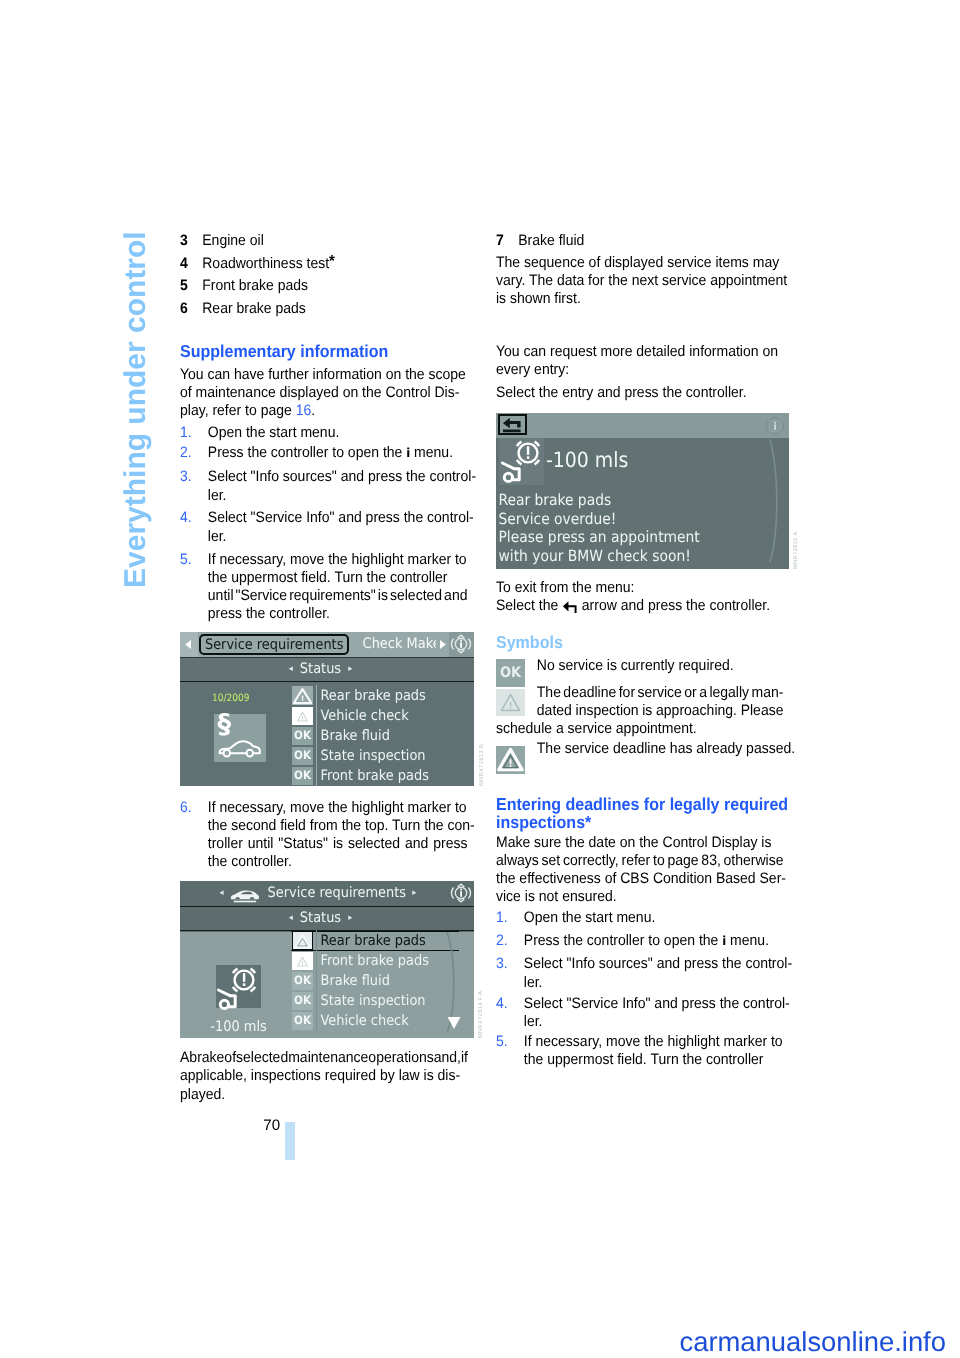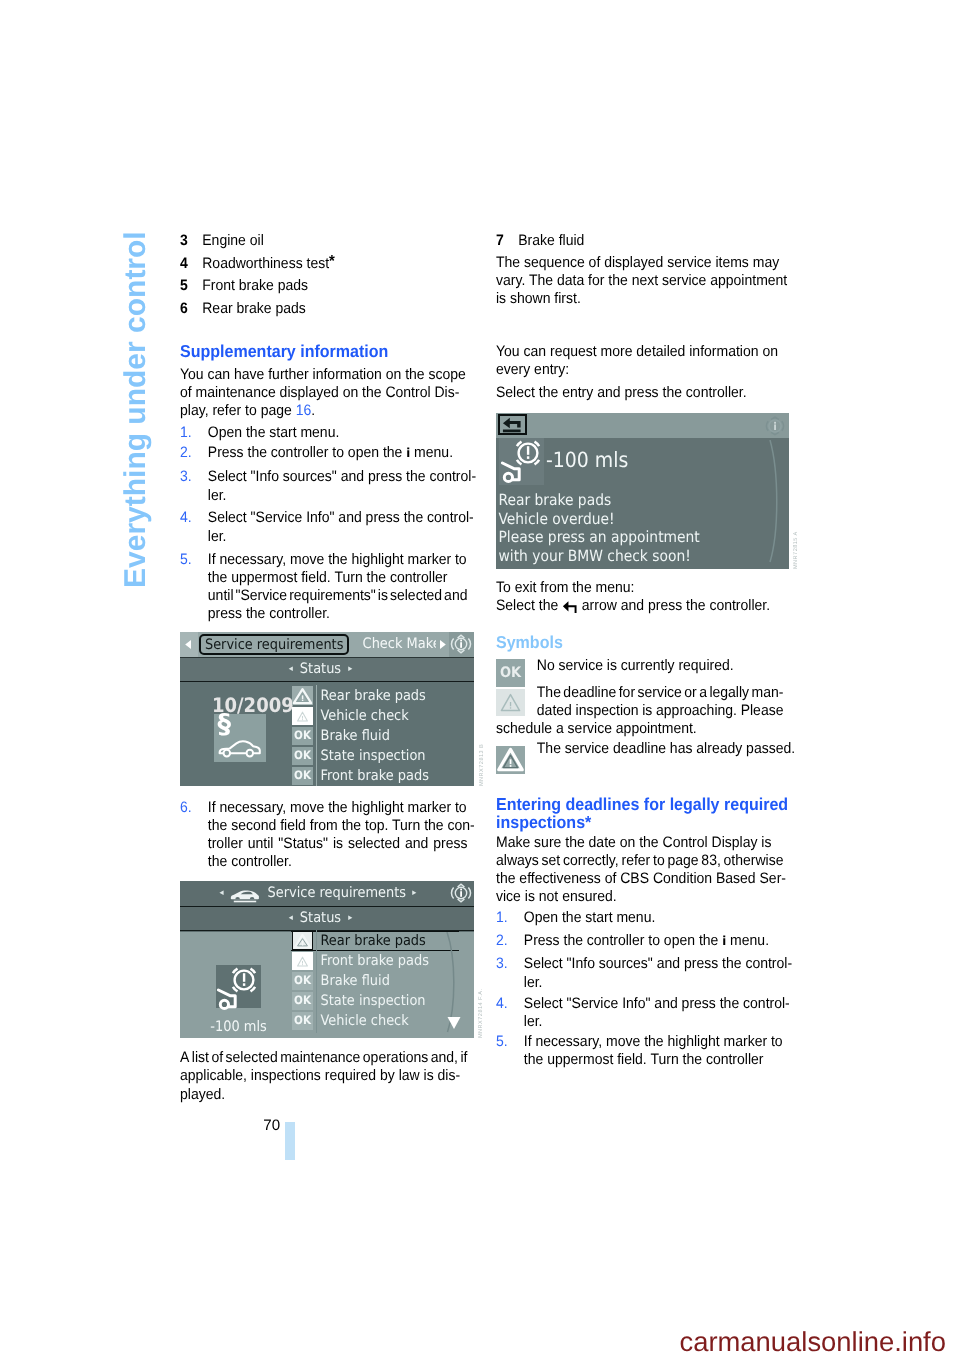--- a/index.html
+++ b/index.html
@@ -29,21 +29,21 @@
   h2.h3{color:#85c6fb;}
 
   .blk{position:relative;}
   .ind{padding-left:30px;}
   .ind .n{position:absolute;left:0;color:#2f66f8;}
   .keyn{position:absolute;left:0;font-weight:bold;color:#000;}
   .keyrow{position:relative;padding-left:24px;}
 
   .pagenum{position:absolute;left:263.3px;top:1117px;font-size:15.1px;color:#000;}
   .pagebar{position:absolute;left:285px;top:1121.5px;width:10px;height:38.5px;background:#bfe0f7;}
-  .wm{position:absolute;left:679.5px;top:1326px;font-size:27.4px;color:#7f1d1d;text-align:center;}
+  .wm{position:absolute;left:679.5px;top:1326px;font-size:27.4px;color:#1d4ed8;text-align:center;}
 
   
   .shot{position:absolute;overflow:hidden;font-family:"DejaVu Sans",sans-serif;transform:translateZ(0);}
   .shotcode{position:absolute;font-size:5.5px;color:#b6c0c0;letter-spacing:0.5px;
         transform:rotate(-90deg) translateZ(0);transform-origin:0 0;white-space:nowrap;}
   .iicon{font-family:"DejaVu Sans",sans-serif;font-weight:bold;font-size:12.5px;}
 
   
   .shot,.shot *{font-family:"DejaVu Sans",sans-serif;font-stretch:condensed;}
   .shot .slabel,.shot .ssub,.shot .stitle,.shot .sdate,.shot .sval,.shot .sval3,.shot .smsg,.shot .smsg div,.shot .tabsel,.shot .tabnext,.shot .tabsel span,.shot .srow{transform:translateZ(0);}
@@ -59,21 +59,21 @@
     display:flex;align-items:center;font-size:14.4px;overflow:hidden;width:73.4px;white-space:nowrap;}
   .infobtn{position:absolute;left:270px;top:2.4px;width:22px;height:20px;}
   #shot1 .sbar1:after{content:"";position:absolute;left:268.5px;top:0;right:0;height:24.5px;background:#879999;}
   #shot1 .infobtn{z-index:2;}
   .sbar2{position:absolute;left:0;top:24.5px;width:100%;height:25px;background:#627273;
     display:flex;align-items:center;justify-content:center;gap:7px;padding-right:13px;
     border-top:1px solid #2b3636;border-bottom:1.8px solid #121a1a;box-sizing:border-box;}
   .ssub{color:#eef4f4;font-size:14.4px;}
   .sarrow{color:#dfe8e8;font-size:9px;line-height:1;}
   .sbody{position:absolute;left:0;top:50.5px;right:0;bottom:0;}
-  .sdate{position:absolute;left:32px;top:10px;color:#e5e5e5;font-size:20px;font-weight:bold;}
+  .sdate{position:absolute;left:32px;top:10px;color:#bef264;font-size:10px;}
   .sicon{position:absolute;left:34px;top:31.5px;width:52px;height:48px;background:#8ca0a0;}
   .sectionsign{position:absolute;left:3.5px;top:-3px;color:#ffffff;font-size:27px;
     font-weight:bold;line-height:1;font-stretch:normal;}
   .carsvg{position:absolute;left:4px;top:23px;}
   .slist{position:absolute;left:112px;top:3px;}
   .srow{display:flex;align-items:center;height:20.1px;}
   .sbadge{width:21px;height:18.2px;margin-right:7.5px;flex:none;display:flex;align-items:center;justify-content:center;}
   .sbadge-ok{background:#90a3a3;}
   .oklbl{font-size:11.6px;font-weight:bold;color:#f2f7f7;line-height:1;transform:translateZ(0);}
   .sbadge-wl{background:#ffffff;}
@@ -211,21 +211,21 @@
           <span>press</span>
         </div>
       <div class="ln">the controller.</div>
     </div>
 
     <div style="height:178px"></div>
 
     <div class="blk">
       <div class="ln jst">
           <span>A</span>
-          <span>list</span>
+          <span>brake</span>
           <span>of</span>
           <span>selected</span>
           <span>maintenance</span>
           <span>operations</span>
           <span>and,</span>
           <span>if</span>
         </div>
       <div class="ln">applicable, inspections required by law is dis-</div>
       <div class="ln">played.</div>
     </div>
@@ -567,21 +567,21 @@
           <path d="M36.5 5.6 A12.4 12.4 0 0 1 41.1 10.2" fill="none" stroke="#ffffff" stroke-width="2.5" stroke-linecap="butt"></path>
           <path d="M41.1 23.8 A12.4 12.4 0 0 1 36.5 28.4" fill="none" stroke="#ffffff" stroke-width="2.5" stroke-linecap="butt"></path>
           <path d="M23.5 28.4 A12.4 12.4 0 0 1 18.9 23.8" fill="none" stroke="#ffffff" stroke-width="2.5" stroke-linecap="butt"></path>
           <path d="M4.4 27.0 L16.5 32.8 L21.2 32.8 L21.2 43.8 L14.2 43.8" fill="none" stroke="#ffffff" stroke-width="3.0" stroke-linejoin="round" stroke-linecap="round"></path>
           <circle cx="10.4" cy="41.4" r="4.1" fill="none" stroke="#ffffff" stroke-width="3.0"></circle>
         </svg>
       </div>
       <div class="sval3">-100 mls</div>
       <div class="smsg">
         <div>Rear brake pads</div>
-        <div>Vehicle overdue!</div>
+        <div>Service overdue!</div>
         <div>Please press an appointment</div>
         <div>with your BMW check soon!</div>
       </div>
       <div class="scrollbar sb3">
         <svg viewBox="0 0 14 124" width="14" height="124" preserveAspectRatio="none">
           <path d="M2 0 C11 32 11 92 2 122" fill="none" stroke="#7a8e8f" stroke-width="1.5"></path>
         </svg>
       </div>
     </div>
   </div>

